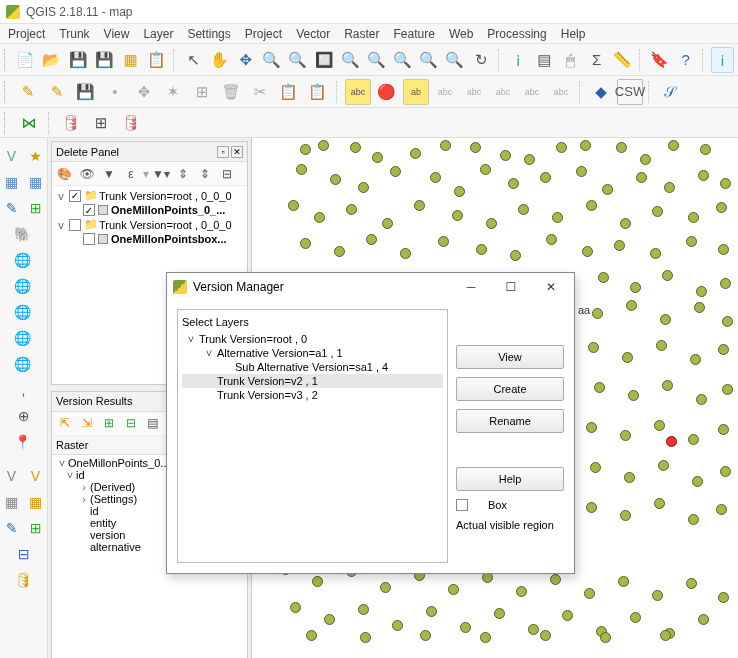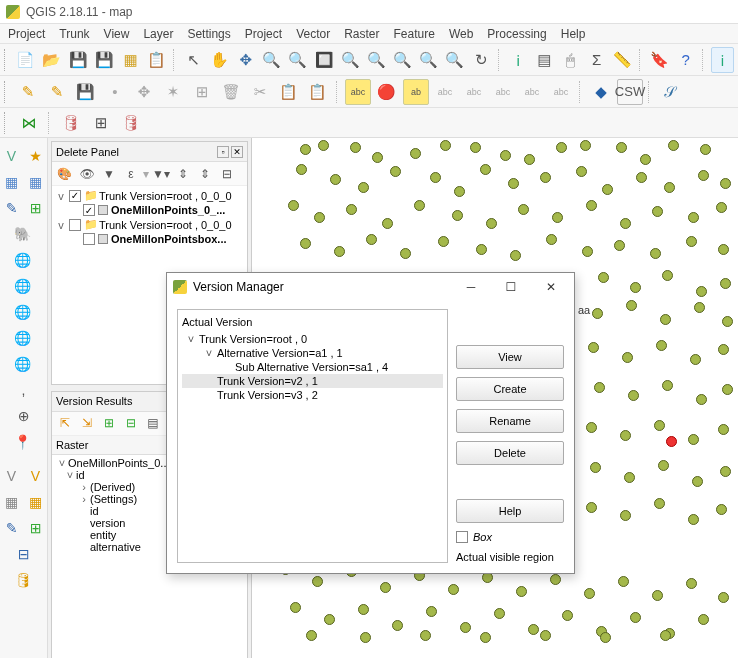--- a/index.html
+++ b/index.html
@@ -155,21 +155,21 @@
   .dlg-left-label{margin-bottom:4px;}
   .dlg-tree{font-size:11px;}
   .dlg-tree .r{padding:1px 2px;white-space:nowrap;display:flex;align-items:center;gap:3px;}
   .dlg-tree .r.sel{background:#e6e6e6;}
   .dlg-tree .d1{padding-left:4px;}
   .dlg-tree .d2{padding-left:22px;}
   .dlg-tree .d3{padding-left:40px;}
   .dlg-right{width:108px;display:flex;flex-direction:column;gap:8px;}
   .dlg-btn{height:24px;border:1px solid #aaa;background:linear-gradient(#fdfdfd,#e8e8e8);font-size:11px;border-radius:2px;}
   .dlg-right .gap{height:18px;}
-  .dlg-check{display:flex;align-items:center;gap:5px;font-size:11px;font-style:italic;}
+  .dlg-check{display:flex;align-items:center;gap:20px;font-size:11px;}
   .extra-toolbar {height:30px;background:#f7f7f7;border-bottom:1px solid #ddd;display:flex;align-items:center;padding:0 4px;gap:4px;}
   .bowtie{color:#1a8f1a;}
 </style>
 </head>
 <body>
 
 <div class="titlebar">
   <span class="titlebar-icon"></span>
   <span class="titlebar-text">QGIS 2.18.11 - map</span>
 </div>
@@ -388,25 +388,25 @@
           <div class="row i2">
             <span class="expander" style="width:12px;color:#666">›</span>
             <span>(Settings)</span>
           </div>
           <div class="row i2">
             <span class="expander" style="width:12px;color:#666"></span>
             <span>id</span>
           </div>
           <div class="row i2">
             <span class="expander" style="width:12px;color:#666"></span>
-            <span>version</span>
+            <span>entity</span>
           </div>
           <div class="row i2">
             <span class="expander" style="width:12px;color:#666"></span>
-            <span>entity</span>
+            <span>version</span>
           </div>
           <div class="row i2">
             <span class="expander" style="width:12px;color:#666"></span>
             <span>alternative</span>
           </div>
         </div>
 
     </div>
 
   </div>
@@ -547,21 +547,21 @@
   <div class="dlg-titlebar">
     <span class="titlebar-icon"></span>
     <span style="font-size:12px">Version Manager</span>
     <span class="spacer"></span>
     <span class="dlg-winbtn">─</span>
     <span class="dlg-winbtn">☐</span>
     <span class="dlg-winbtn">✕</span>
   </div>
   <div class="dlg-body">
     <div class="dlg-left">
-      <div class="dlg-left-label">Actual Version</div>
+      <div class="dlg-left-label">Select Layers</div>
       <div class="dlg-tree" id="dlg-tree">
           <div class="r d1">
             <span class="expander" style="width:10px;color:#555">˅</span>
             <span>Trunk Version=root , 0</span>
           </div>
           <div class="r d2">
             <span class="expander" style="width:10px;color:#555">˅</span>
             <span>Alternative Version=a1 , 1</span>
           </div>
           <div class="r d3">
@@ -576,21 +576,20 @@
             <span class="expander" style="width:10px;color:#555"></span>
             <span>Trunk Version=v3 , 2</span>
           </div>
         </div>
     </div>
     <div class="dlg-right">
       <div style="height:28px"></div>
       <button class="dlg-btn">View</button>
       <button class="dlg-btn">Create</button>
       <button class="dlg-btn">Rename</button>
-      <button class="dlg-btn">Delete</button>
       <div class="gap"></div>
       <button class="dlg-btn">Help</button>
       <div class="dlg-check">
         <span class="chk"></span>
         <span>Box</span>
       </div>
       <div style="font-size:11px">Actual visible region</div>
     </div>
   </div>
 </div>

